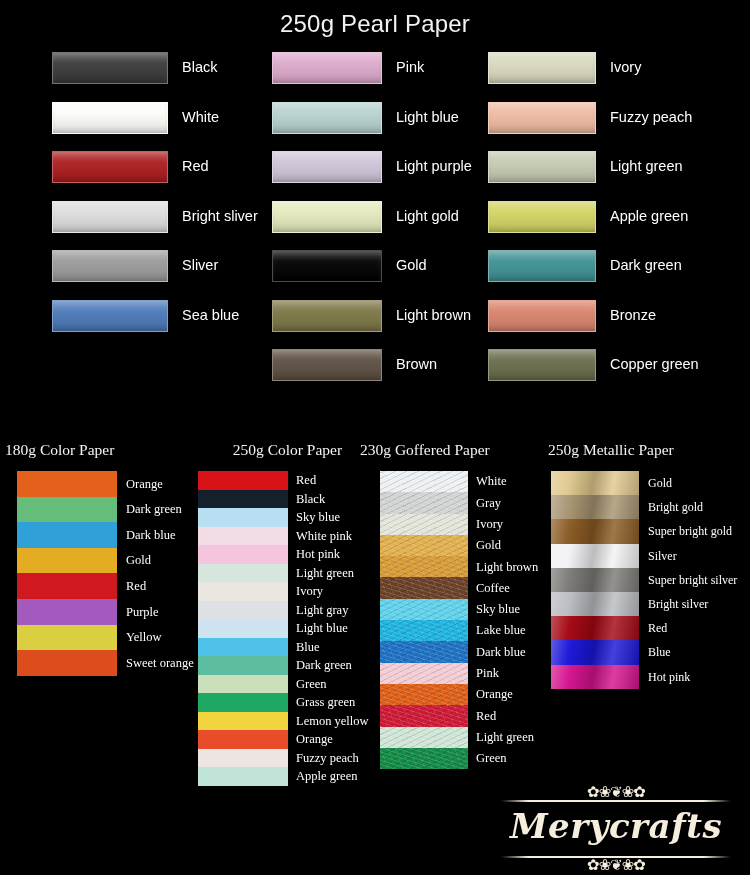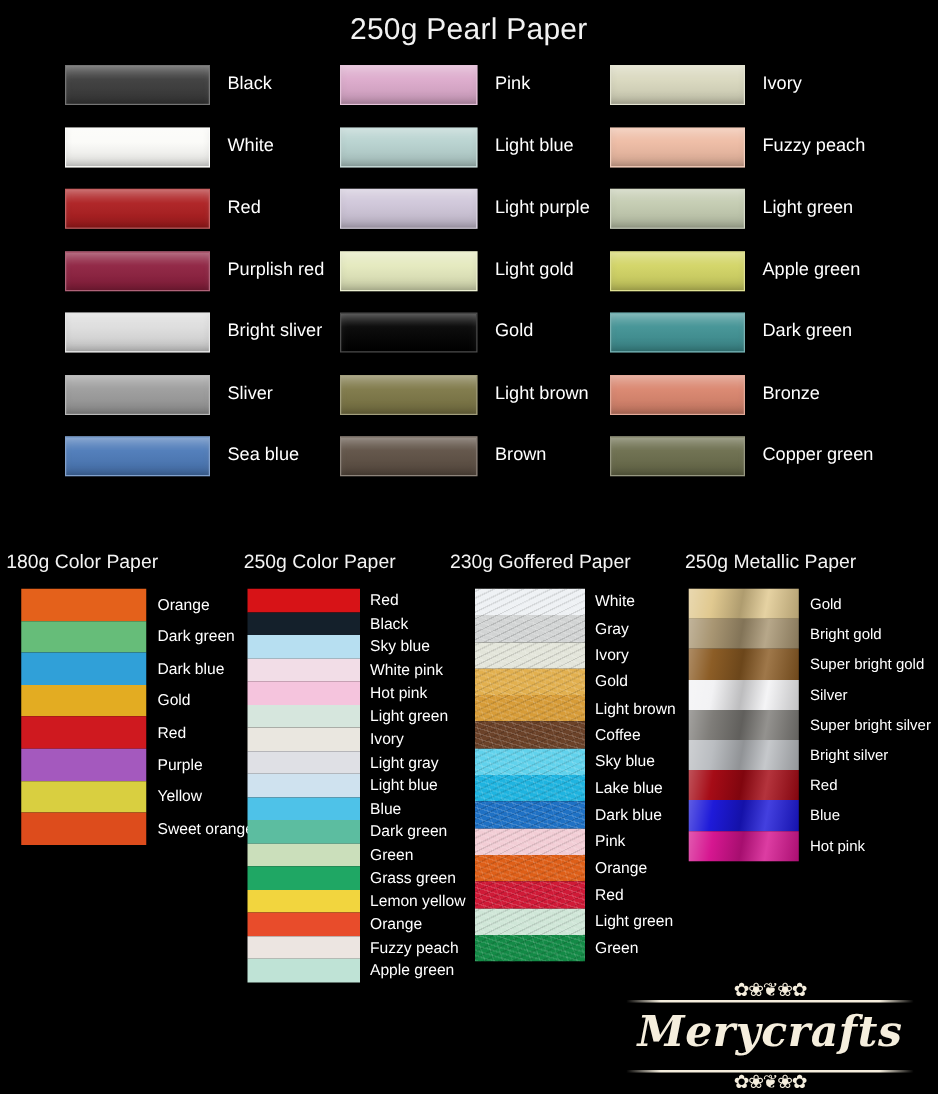--- a/index.html
+++ b/index.html
@@ -71,36 +71,37 @@
     padding-top: 5px;
   }
 
   
   #bottom-sections {
     position: absolute;
     top: 437px;
     left: 0;
     width: 750px;
     height: 438px;
+    font-family: Liberation Serif, serif;
   }
   .bsec { position: absolute; top: 0; }
   #bsec-0 { left: 0px;   width: 195px; }
   #bsec-1 { left: 190px; width: 190px; }
   #bsec-2 { left: 355px; width: 190px; }
   #bsec-3 { left: 540px; width: 210px; }
 
   .bsec-head {
     font-size: 15.5px;
     color: #f4f4f4;
     white-space: nowrap;
     height: 34px;
     line-height: 26px;
   }
   #bsec-0 .bsec-head { padding-left: 5px; }
-  #bsec-1 .bsec-head { padding-left: 5px; }
+  #bsec-1 .bsec-head { padding-left: 5px; text-align: center; }
   #bsec-2 .bsec-head { padding-left: 5px; }
   #bsec-3 .bsec-head { padding-left: 8px; }
 
   .stack {
     position: relative;
   }
   .srow {
     display: flex;
     align-items: stretch;
   }
@@ -225,24 +226,20 @@
       </div>
       <div class="pearl-row">
         <div class="pearl-sw" style="background: rgb(251, 251, 248);"></div>
         <div class="pearl-lbl">White</div>
       </div>
       <div class="pearl-row">
         <div class="pearl-sw" style="background: rgb(172, 28, 30);"></div>
         <div class="pearl-lbl">Red</div>
       </div>
       <div class="pearl-row">
-        <div class="pearl-sw" style="background: rgb(141, 31, 62);"></div>
-        <div class="pearl-lbl">Purplish red</div>
-      </div>
-      <div class="pearl-row">
         <div class="pearl-sw" style="background: rgb(221, 221, 221);"></div>
         <div class="pearl-lbl">Bright sliver</div>
       </div>
       <div class="pearl-row">
         <div class="pearl-sw" style="background: rgb(155, 155, 155);"></div>
         <div class="pearl-lbl">Sliver</div>
       </div>
       <div class="pearl-row">
         <div class="pearl-sw" style="background: rgb(75, 121, 184);"></div>
         <div class="pearl-lbl">Sea blue</div>

